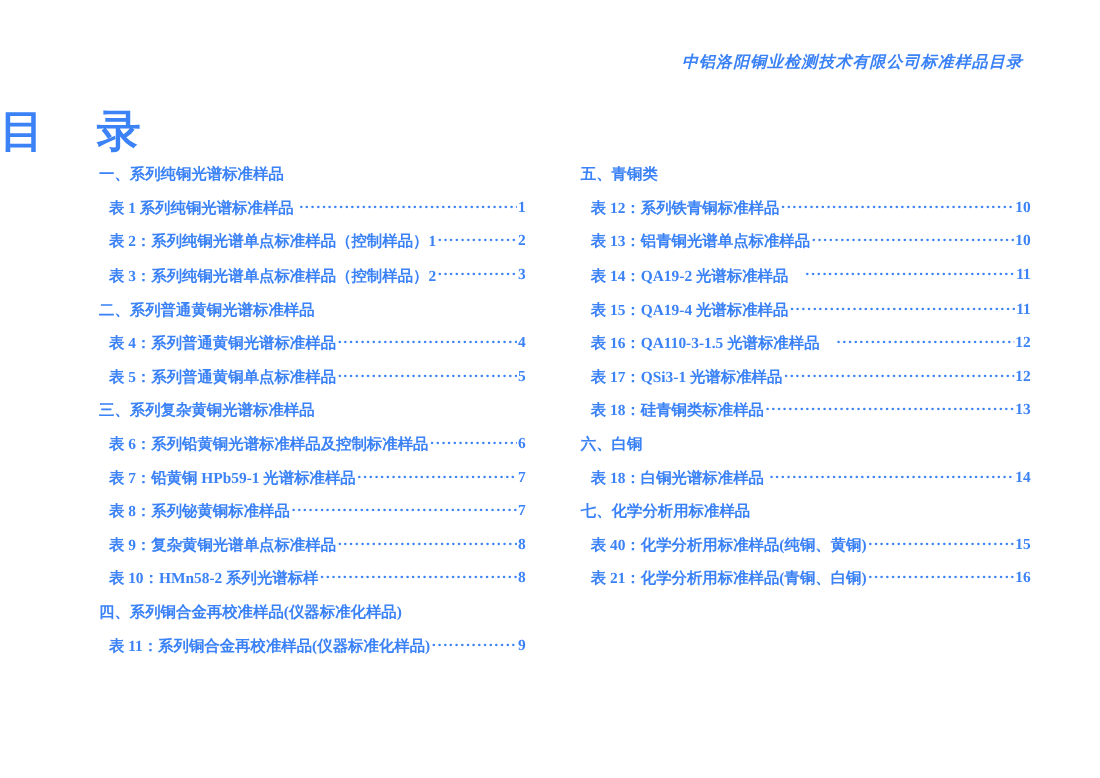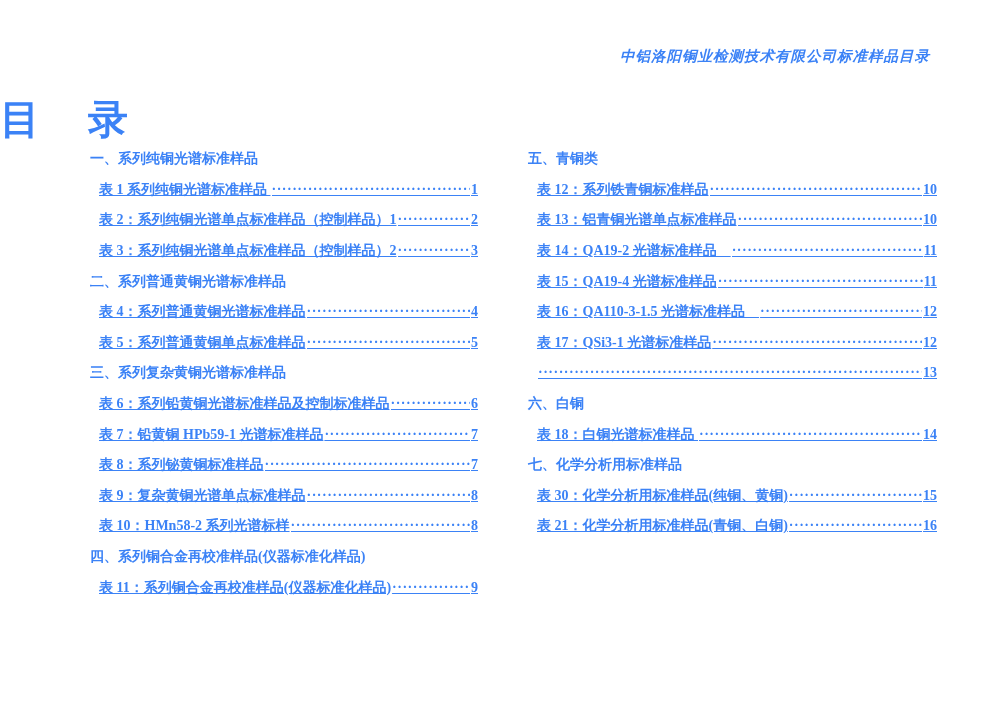--- a/index.html
+++ b/index.html
@@ -44,21 +44,21 @@
   .col-left  { left: 90px;  width: 388px; }
   .col-right { left: 528px; width: 409px; }
   .row {
     height: 30.6px;
     display: flex;
     align-items: center;
     font-size: 14px;
     font-weight: bold;
     white-space: nowrap;
   }
-  .row.entry { padding-left: 9px; text-decoration: underline; }
+  .row.entry { padding-left: 9px; }
   .row .label { flex: 0 0 auto; white-space: pre; }
   .row .leader {
     flex: 1 1 auto;
     overflow: hidden;
     white-space: nowrap;
     letter-spacing: 0.5px;
     margin-left: 1px;
     margin-right: 1px;
   }
   .row .pagenum { flex: 0 0 auto; }
@@ -169,36 +169,37 @@
         <span class="label">表 16：QA110-3-1.5 光谱标准样品　</span>
         <span class="leader">··························································································</span>
         <span class="pagenum">12</span>
       </div>
       <div class="row entry">
         <span class="label">表 17：QSi3-1 光谱标准样品</span>
         <span class="leader">··························································································</span>
         <span class="pagenum">12</span>
       </div>
       <div class="row entry">
+        <span class="label">表 18：硅青铜类标准样品</span>
         <span class="leader">··························································································</span>
         <span class="pagenum">13</span>
       </div>
       <div class="row section">
         <span class="label">六、白铜</span>
       </div>
       <div class="row entry">
         <span class="label">表 18：白铜光谱标准样品 </span>
         <span class="leader">··························································································</span>
         <span class="pagenum">14</span>
       </div>
       <div class="row section">
         <span class="label">七、化学分析用标准样品</span>
       </div>
       <div class="row entry">
-        <span class="label">表 30：化学分析用标准样品(纯铜、黄铜)</span>
+        <span class="label">表 40：化学分析用标准样品(纯铜、黄铜)</span>
         <span class="leader">··························································································</span>
         <span class="pagenum">15</span>
       </div>
       <div class="row entry">
         <span class="label">表 21：化学分析用标准样品(青铜、白铜)</span>
         <span class="leader">··························································································</span>
         <span class="pagenum">16</span>
       </div>
     </div>
 </div>

